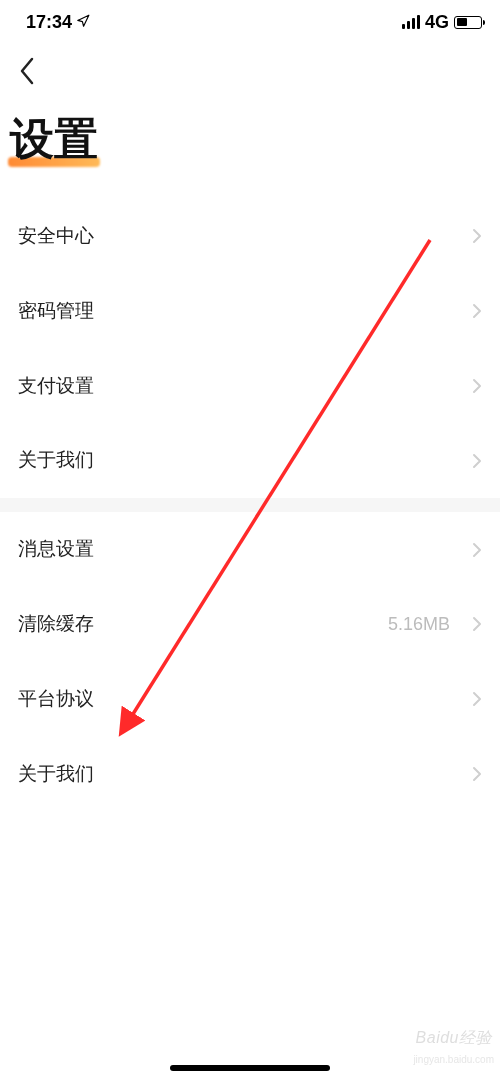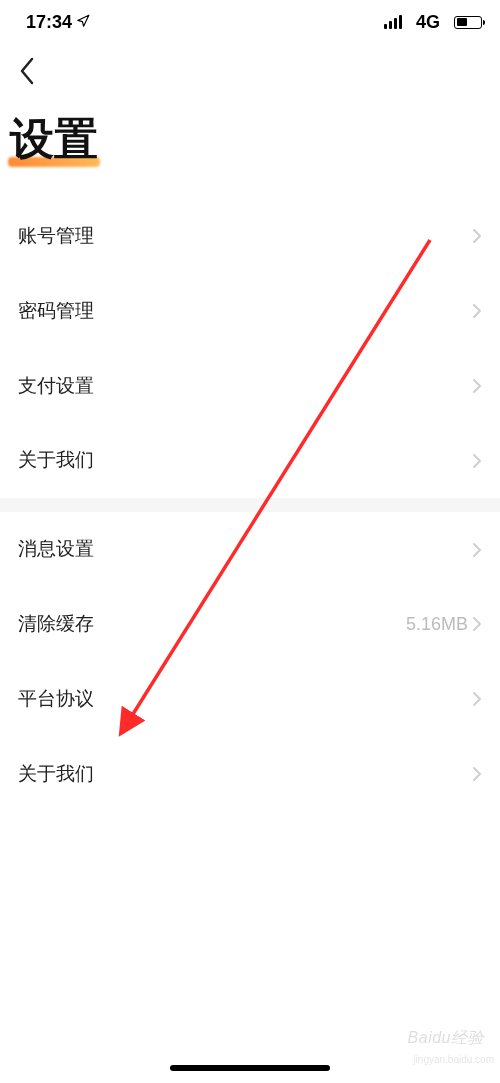--- a/index.html
+++ b/index.html
@@ -15,21 +15,21 @@
       height: 44px;
       display: flex;
       justify-content: space-between;
       align-items: center;
       padding: 0 18px 0 26px;
       font-size: 18px;
       font-weight: 600;
       color: #000;
     }
     .status-left { display: flex; align-items: center; gap: 4px; }
-    .status-right { display: flex; align-items: center; gap: 14px; }
+    .status-right { display: flex; align-items: center; gap: 5px; }
     .signal-bars { display: inline-flex; align-items: flex-end; gap: 2px; }
     .signal-bars span { width: 3px; background: #000; border-radius: 1px; }
     .signal-bars span:nth-child(1) { height: 5px; }
     .signal-bars span:nth-child(2) { height: 8px; }
     .signal-bars span:nth-child(3) { height: 11px; }
     .signal-bars span:nth-child(4) { height: 14px; }
     .battery {
       width: 28px; height: 13px;
       border: 1.5px solid #000; border-radius: 3px;
       position: relative; display: flex; align-items: center; padding: 1.5px;
@@ -70,21 +70,21 @@
       align-items: center;
       justify-content: space-between;
       padding: 26px 18px;
       font-size: 19px;
       color: #222;
       line-height: 1.2;
     }
     .item-right {
       display: flex;
       align-items: center;
-      gap: 4px;
+      gap: 22px;
       color: #bcbcbc;
       font-size: 18px;
     }
     .chevron-right svg { display: block; }
     .home-indicator {
       position: absolute;
       bottom: 12px;
       left: 50%;
       transform: translateX(-50%);
       width: 160px;
@@ -92,21 +92,21 @@
       background: #000;
       border-radius: 4px;
     }
     .annotation-arrow {
       position: absolute;
       left: 0; top: 0;
       pointer-events: none;
     }
     .watermark {
       position: absolute;
-      right: 16px;
+      right: 8px;
       bottom: 34px;
       color: #d9d9d9;
       font-size: 16px;
       font-style: italic;
       opacity: 0.85;
       letter-spacing: 0.5px;
     }
     .watermark-sub {
       position: absolute;
       right: 6px;
@@ -147,21 +147,21 @@
     <polyline points="14,3 4,15 14,27" fill="none" stroke="#222" stroke-width="2.5" stroke-linecap="round" stroke-linejoin="round"></polyline>
   </svg>
 </div>
 
 <div class="page-title-wrap">
   <h1 class="page-title">设置</h1>
 </div>
 
 <div class="list-section">
   <div class="list-item">
-    <span>账号管理</span>
+    <span>安全中心</span>
     <span class="item-right">
       <span></span>
       <span class="chevron-right">
           <svg width="10" height="16" viewBox="0 0 10 16">
             <polyline points="2,2 8,8 2,14" fill="none" stroke="#cfcfcf" stroke-width="2" stroke-linecap="round" stroke-linejoin="round"></polyline>
           </svg>
         </span>
     </span>
   </div>
   <div class="list-item">

